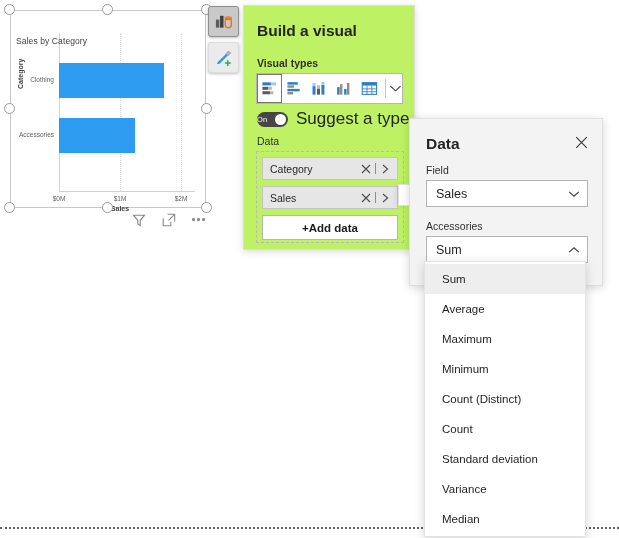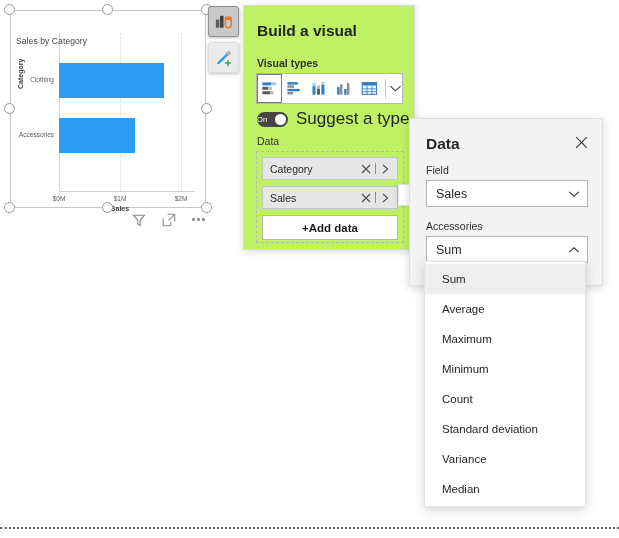--- a/index.html
+++ b/index.html
@@ -682,20 +682,21 @@
           </svg>
       </span>
     </div>
   </div>
 
   <div class="agg-list">
     <div class="agg-item selected">Sum</div>
     <div class="agg-item">Average</div>
     <div class="agg-item">Maximum</div>
     <div class="agg-item">Minimum</div>
+    <div class="agg-item">Count (Distinct)</div>
     <div class="agg-item">Count</div>
     <div class="agg-item">Standard deviation</div>
     <div class="agg-item">Variance</div>
     <div class="agg-item">Median</div>
   </div>
 
   <div class="canvas-dotted"></div>
 
 </div>
 

